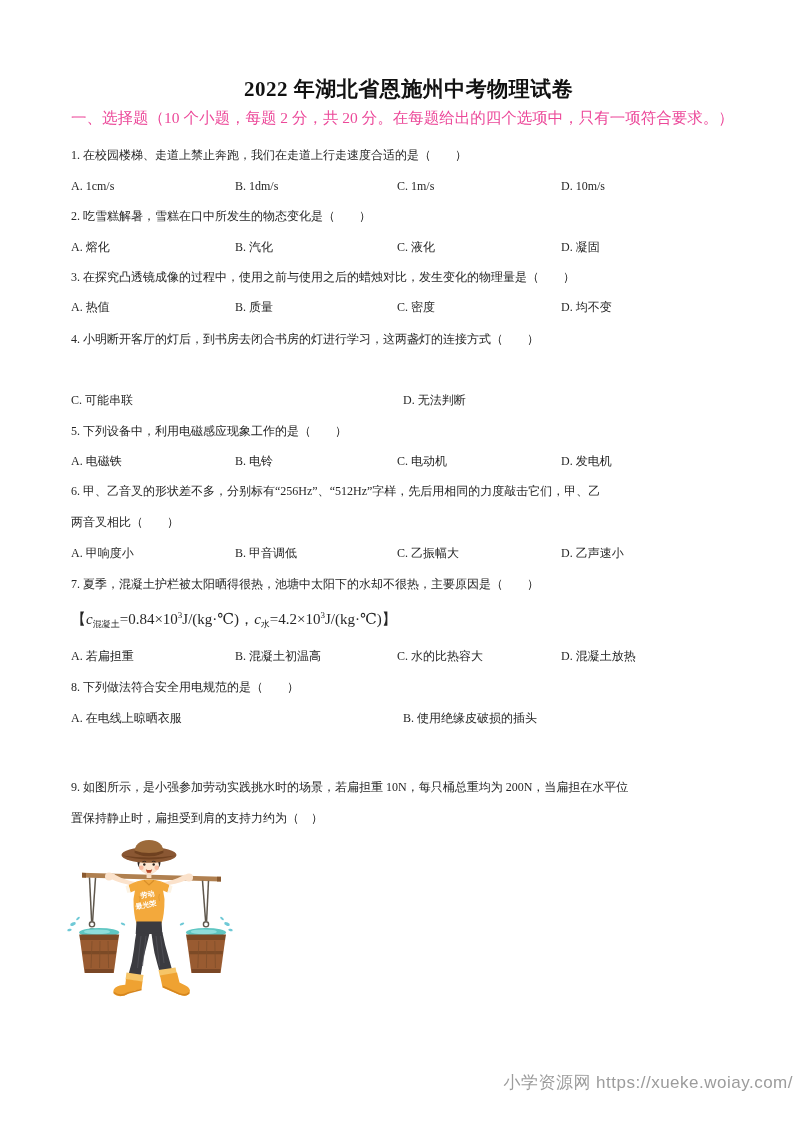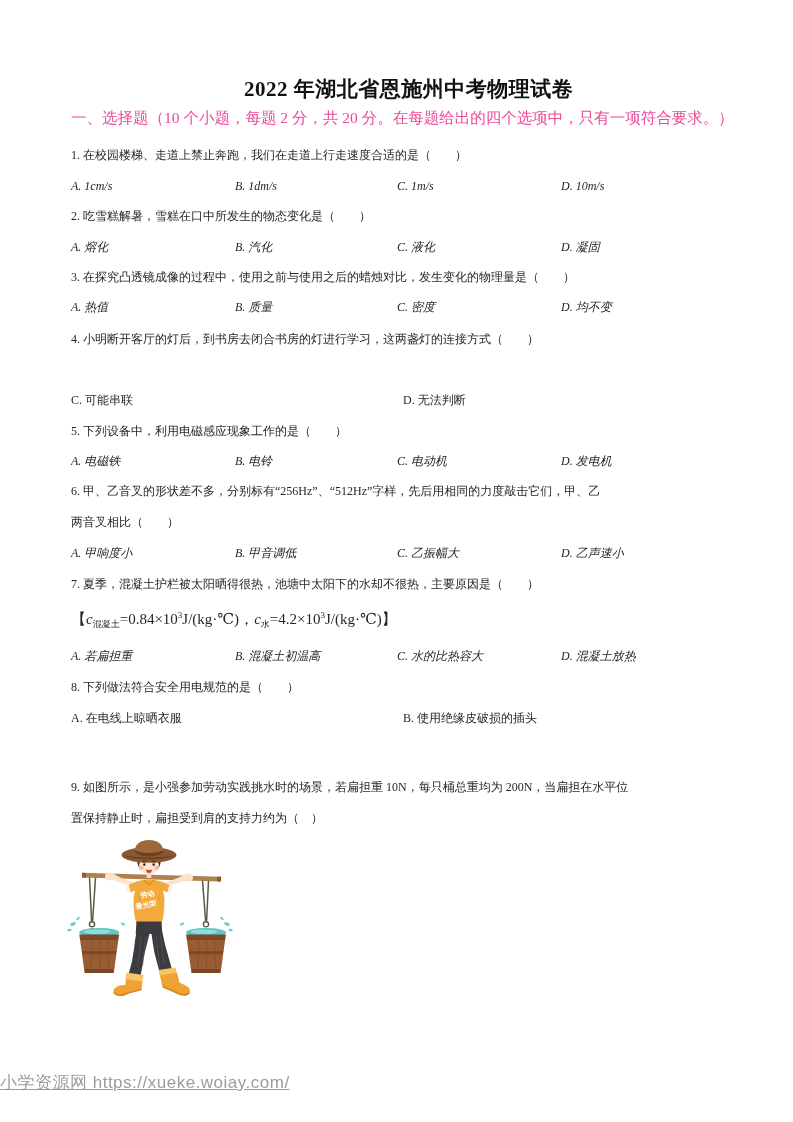--- a/index.html
+++ b/index.html
@@ -15,32 +15,32 @@
     position:absolute; left:0; top:63px; width:793px; margin:12px;
     text-align:center; font-size:21px; font-weight:bold; color:#111;
     letter-spacing:0.5px; white-space:nowrap;
   }
   .sheet { position:absolute; left:71px; top:0; width:657px; height:1122px; }
   .ln {
     position:absolute; left:0; width:100%; height:20px; line-height:20px;
     font-size:12px; white-space:nowrap;
   }
   .header { font-weight:normal; font-size:15.5px; color:#ec4899; }
-  .opts4 { display:grid; grid-template-columns:164px 162px 164px 1fr;font-style:italic; }
+  .opts4 { display:grid; grid-template-columns:164px 162px 164px 1fr; }
   .opts2 { display:grid; grid-template-columns:332px 1fr; }
   .opt { white-space:nowrap; }
   .formula { font-size:15px; height:26px; line-height:26px; }
   .f-var { font-style:italic; }
   .sb { font-size:9px; vertical-align:-3px; }
   .sp { font-size:9px; vertical-align:6px; }
   .illus-wrap { position:absolute; left:64px; top:836px; width:172px; height:176px; }
   .footer {
-    position:absolute; left:0; top:1071px; width:793px; text-align:left;
+    position:absolute; left:0; top:1071px; width:793px; text-align:right;
     font-family:"Liberation Sans","DejaVu Sans",sans-serif;
-    font-size:17px; color:#9c9c9c; letter-spacing:0.5px;text-decoration:underline;
+    font-size:17px; color:#9c9c9c; letter-spacing:0.5px;
   }
 </style>
 </head>
 <body>
 
 <h1 class="title">2022 年湖北省恩施州中考物理试卷</h1>
 
 <div class="sheet">
 
   <div class="ln header" style="top:108px">一、选择题（10 个小题，每题 2 分，共 20 分。在每题给出的四个选项中，只有一项符合要求。）</div>

